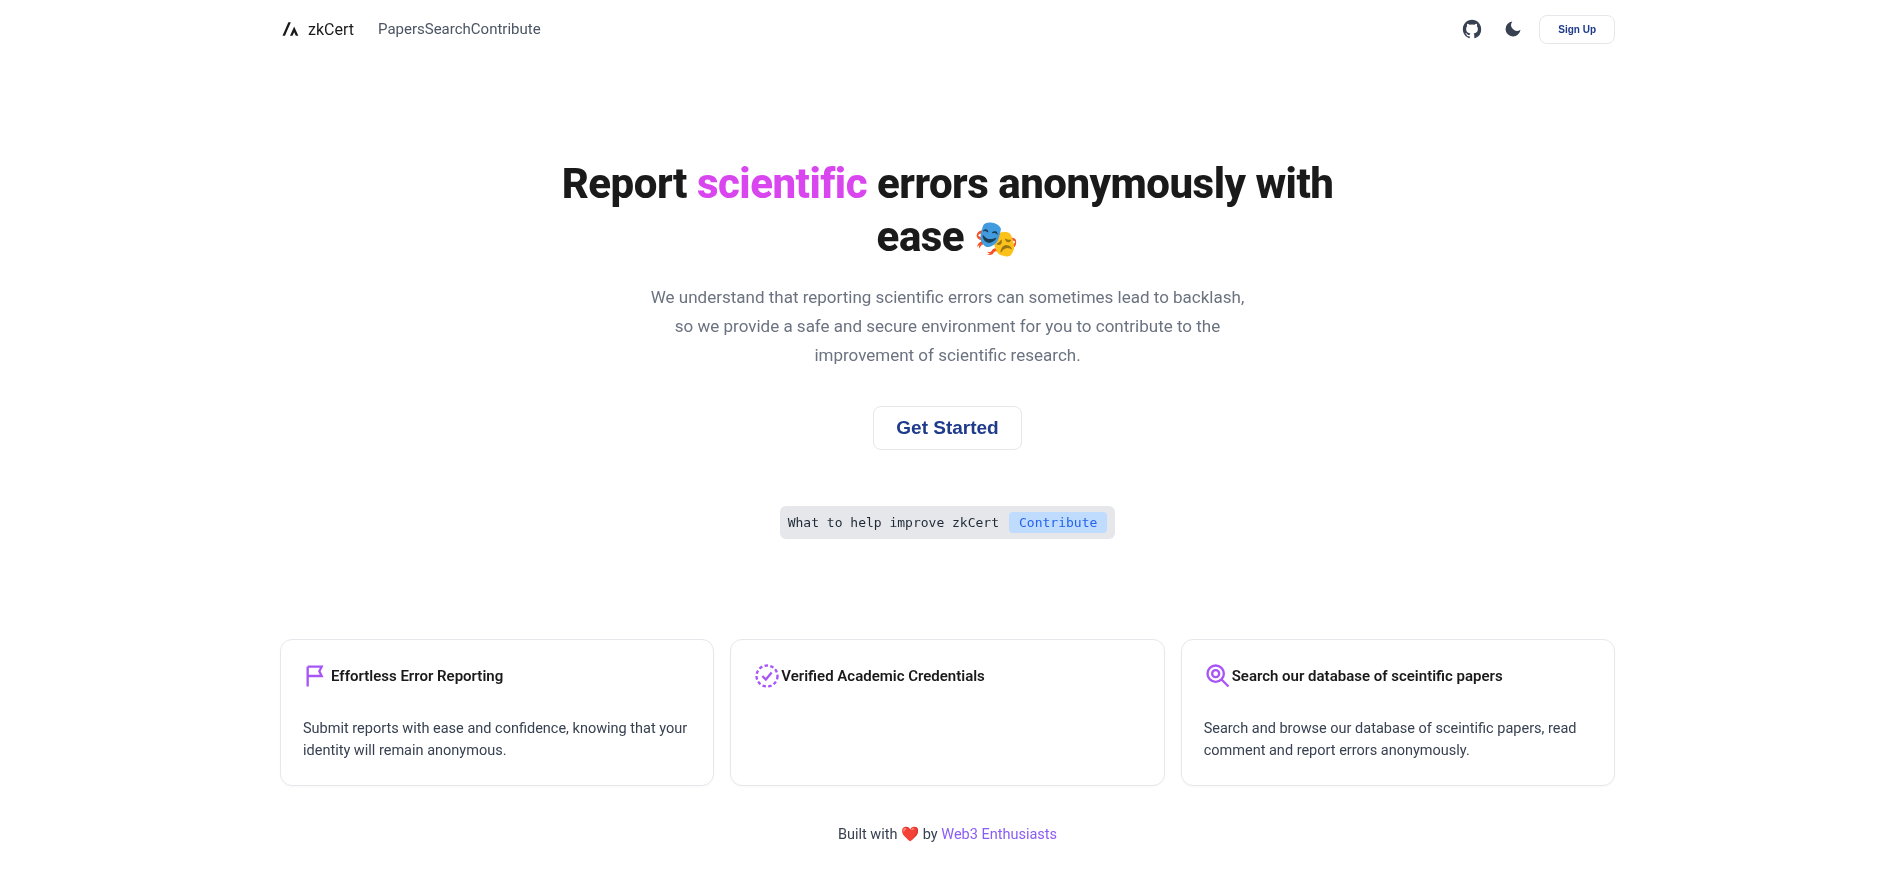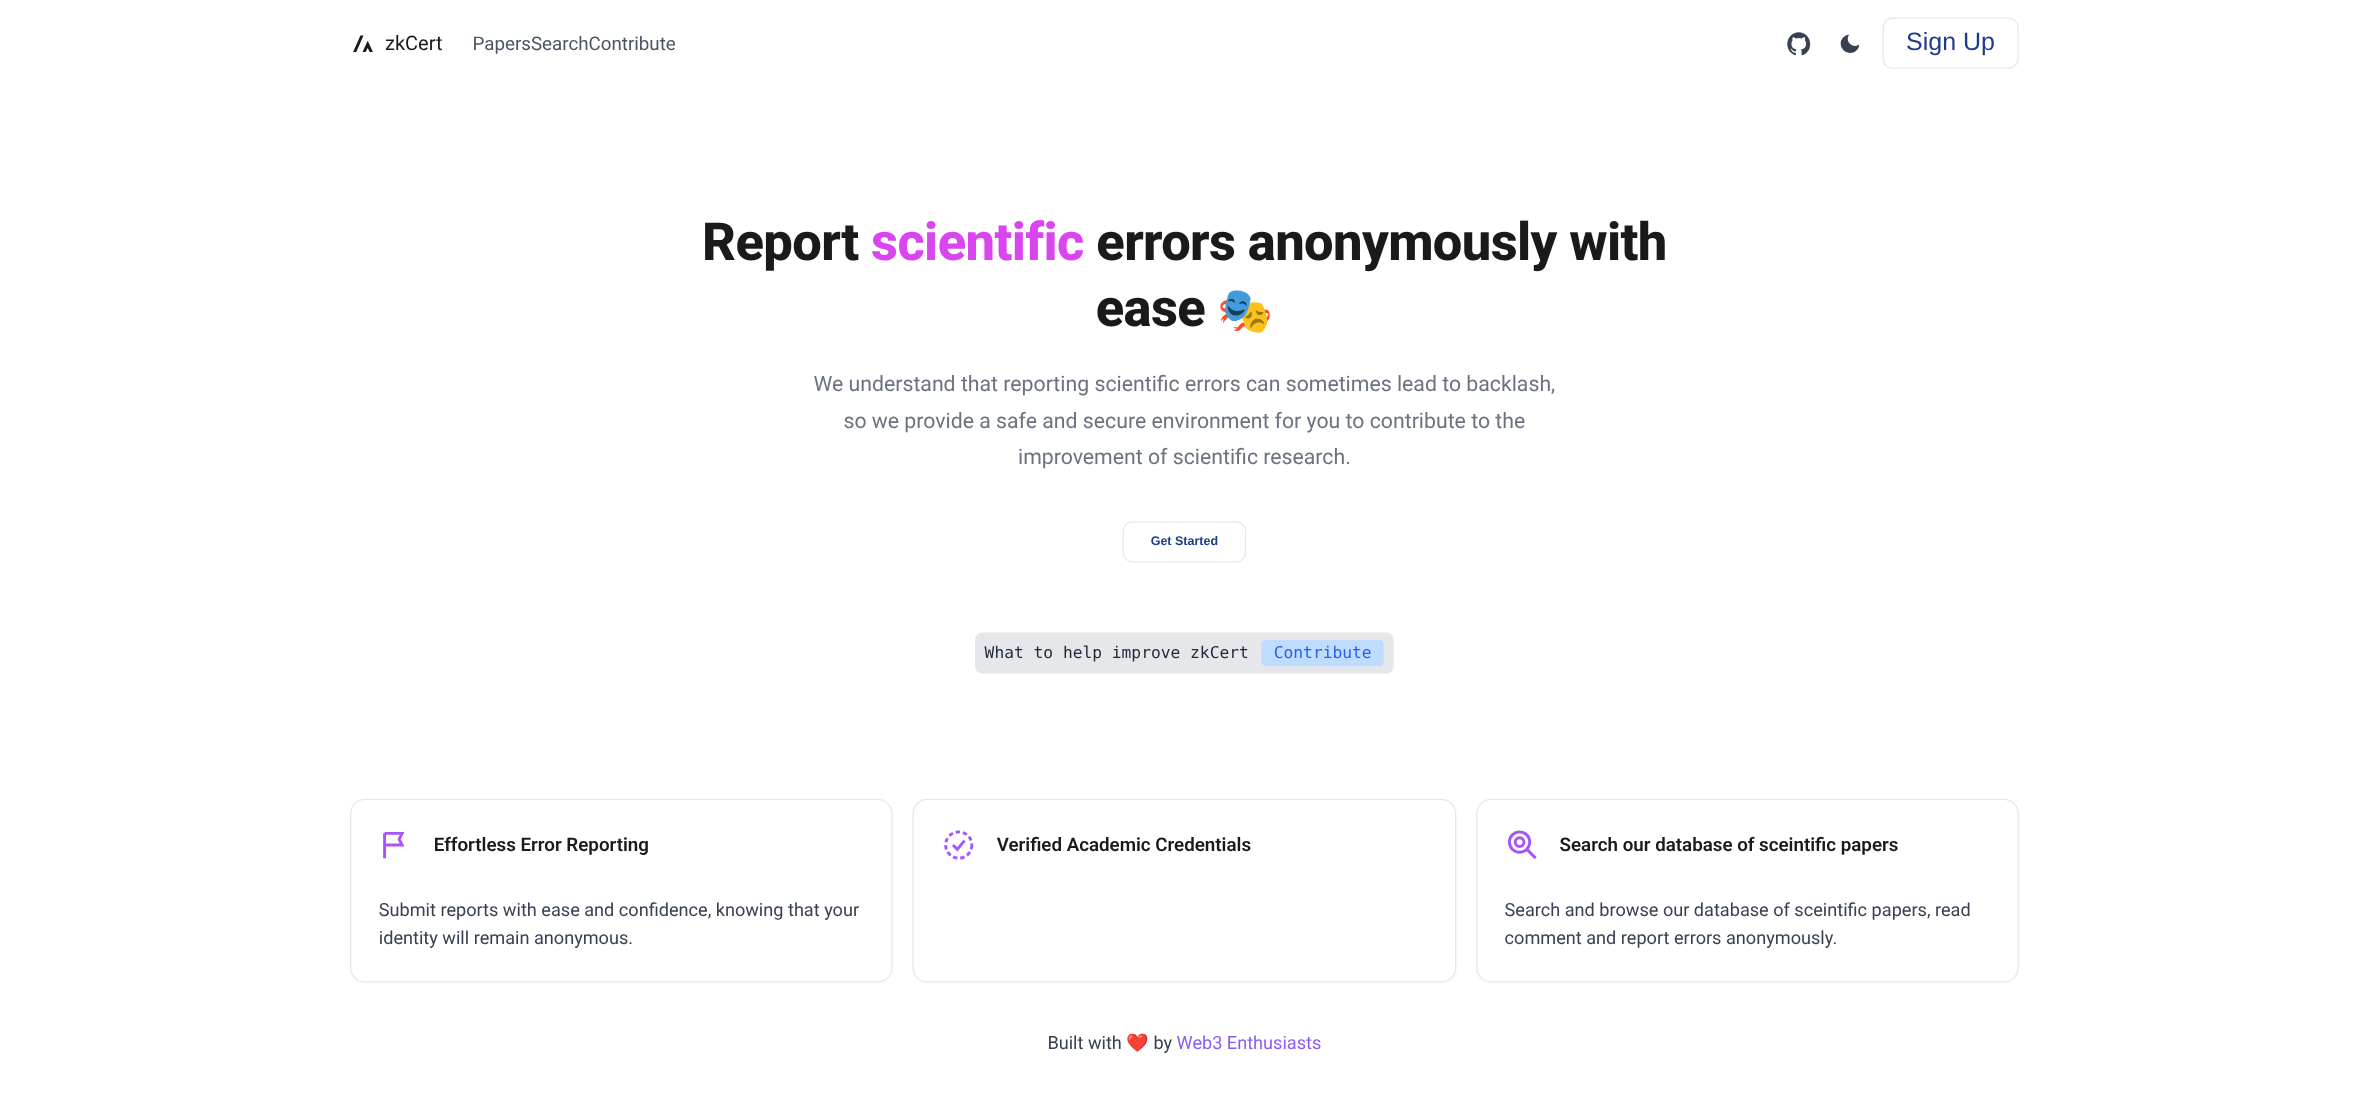--- a/index.html
+++ b/index.html
@@ -5,32 +5,32 @@
 *{margin:0;padding:0;box-sizing:border-box}
 body{font-family:-apple-system,BlinkMacSystemFont,"Segoe UI",Roboto,sans-serif;background:#fff;color:#1a1a1a}
 .nav{display:flex;align-items:center;justify-content:space-between;padding:14px 280px;max-width:1895px;margin:0 auto}
 .nav-left{display:flex;align-items:center;gap:24px}
 .logo{display:flex;align-items:center;gap:8px;font-weight:400;font-size:16px}
 .logo-icon{width:20px;height:20px}
 .nav-links{display:flex;gap:0}
 .nav-link{color:#4b5563;text-decoration:none;font-size:15px;cursor:pointer}
 .nav-right{display:flex;align-items:center;gap:12px}
 .icon-btn{background:none;border:none;cursor:pointer;padding:4px;color:#374151;display:flex;align-items:center}
-.signup-btn{border:1px solid #e5e7eb;background:#fff;color:#1e3a8a;font-weight:400;padding:8px 18px;border-radius:8px;font-size:20px;cursor:pointer}
+.signup-btn{border:1px solid #e5e7eb;background:#fff;color:#1e3a8a;font-weight:700;padding:8px 18px;border-radius:8px;font-size:10px;cursor:pointer}
 .hero{text-align:center;padding:100px 20px 40px;max-width:900px;margin:0 auto}
 .hero h1{font-size:42px;font-weight:800;line-height:1.25;letter-spacing:-0.5px}
 .hero h1 .accent{color:#d946ef}
 .hero h1 .emoji{font-size:36px}
 .hero p{color:#6b7280;font-size:17px;line-height:1.7;max-width:600px;margin:20px auto 0}
-.get-started{margin-top:36px;border:1px solid #e5e7eb;background:#fff;color:#1e3a8a;font-weight:600;padding:10px 22px;border-radius:8px;font-size:10px;cursor:pointer}
+.get-started{margin-top:36px;border:1px solid #e5e7eb;background:#fff;color:#1e3a8a;font-weight:600;padding:10px 22px;border-radius:8px;font-size:19px;cursor:pointer}
 .contribute-bar{display:inline-flex;align-items:center;gap:10px;background:#e5e7eb;border-radius:6px;padding:6px 8px;margin-top:56px;font-family:ui-monospace,Menlo,monospace;font-size:13px;color:#1f2937}
 .contribute-pill{background:#bfdbfe;color:#2563eb;padding:3px 10px;border-radius:4px;cursor:pointer}
 .features{display:flex;gap:16px;justify-content:center;padding:60px 280px 20px;max-width:1895px;margin:0 auto}
 .card{flex:1;border:1px solid #e5e7eb;border-radius:12px;padding:22px;box-shadow:0 1px 2px rgba(0,0,0,0.03)}
-.card-head{display:flex;align-items:center;gap:16px;margin-bottom:28px}
+.card-head{display:flex;align-items:center;margin-bottom:28px}
 .card-icon{width:28px;height:28px;color:#a855f7}
 .card-title{font-weight:600;font-size:15px}
 .card-body{color:#374151;font-size:14.5px;line-height:1.55}
 .footer{text-align:center;padding:20px;font-size:14.5px;color:#374151}
 .footer a{color:#8b5cf6;text-decoration:none}
 </style>
 </head>
 <body>
 
 <nav class="nav">

